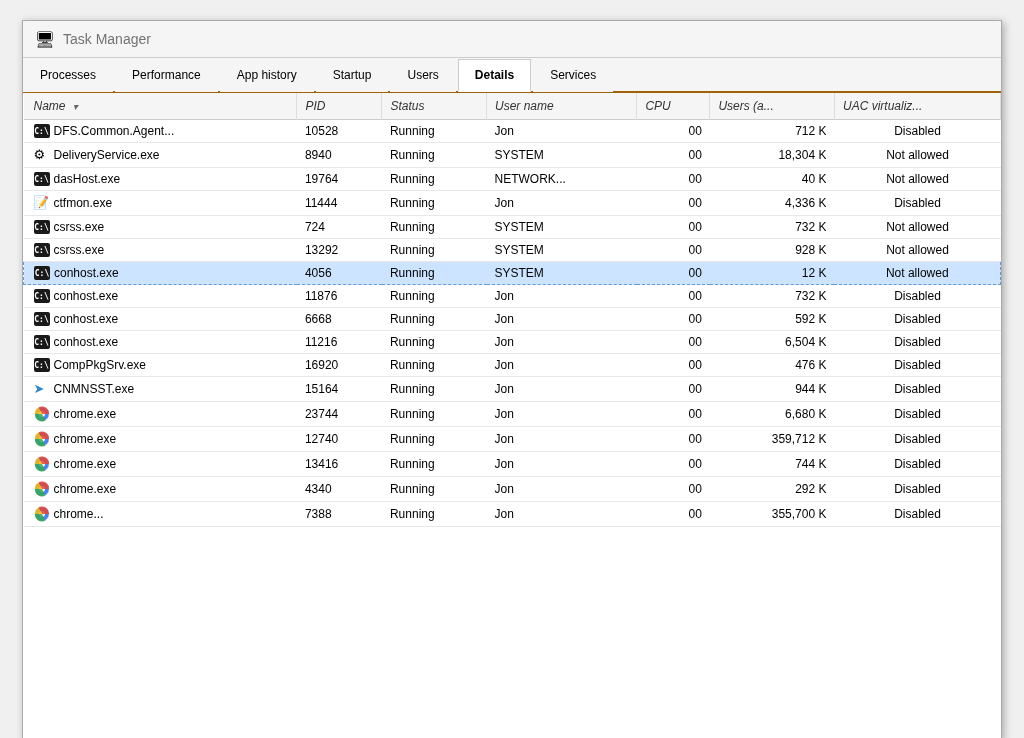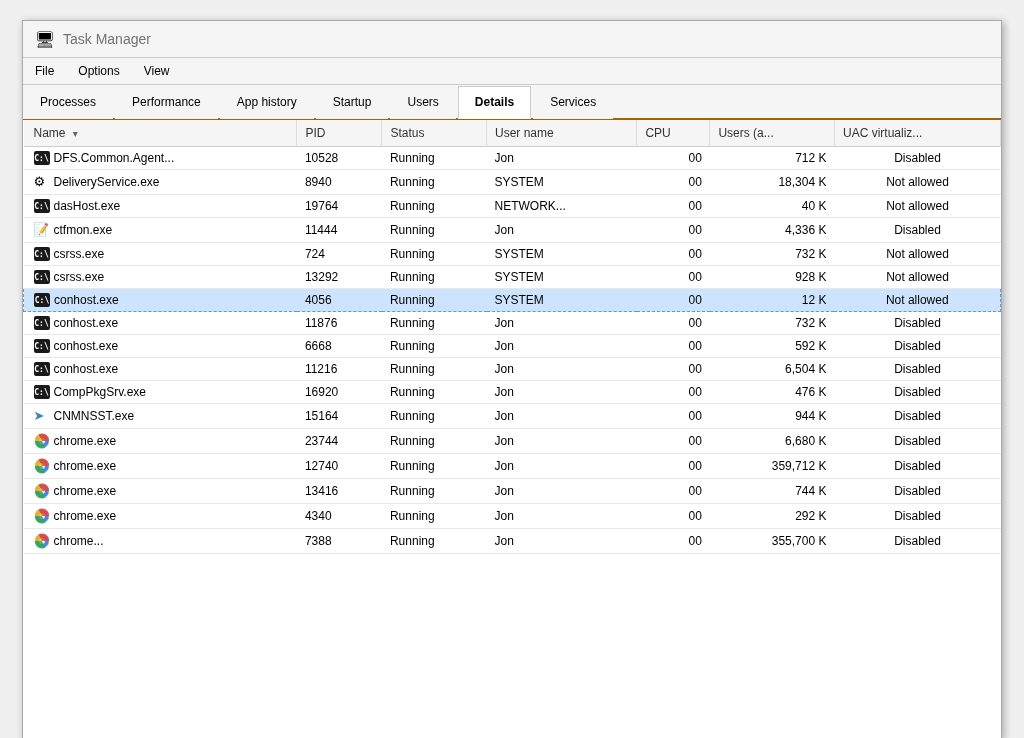--- a/index.html
+++ b/index.html
@@ -85,20 +85,21 @@
     .table-container {
       overflow: auto;
     }
     table {
       width: 100%;
       border-collapse: collapse;
     }
     thead tr {
       background: #f5f5f5;
       border-bottom: 1px solid #ccc;
+      font-style: italic;
     }
     thead th {
       text-align: left;
       padding: 6px 8px;
       font-weight: normal;
       color: #333;
       border-right: 1px solid #ddd;
       white-space: nowrap;
       font-size: 12px;
       position: relative;
@@ -144,25 +145,20 @@
 </head>
 <body>
 
 <div class="window">
 
   <div class="title-bar">
     <span class="title-bar-icon">🖥</span>
     <span class="title-bar-text">Task Manager</span>
   </div>
 
-  <div class="menu-bar">
-    <span class="menu-item">File</span>
-    <span class="menu-item">Options</span>
-    <span class="menu-item">View</span>
-  </div>
 
   <div class="tab-bar">
     <div class="tab">Processes</div>
     <div class="tab">Performance</div>
     <div class="tab">App history</div>
     <div class="tab">Startup</div>
     <div class="tab">Users</div>
     <div class="tab active">Details</div>
     <div class="tab">Services</div>
   </div>

